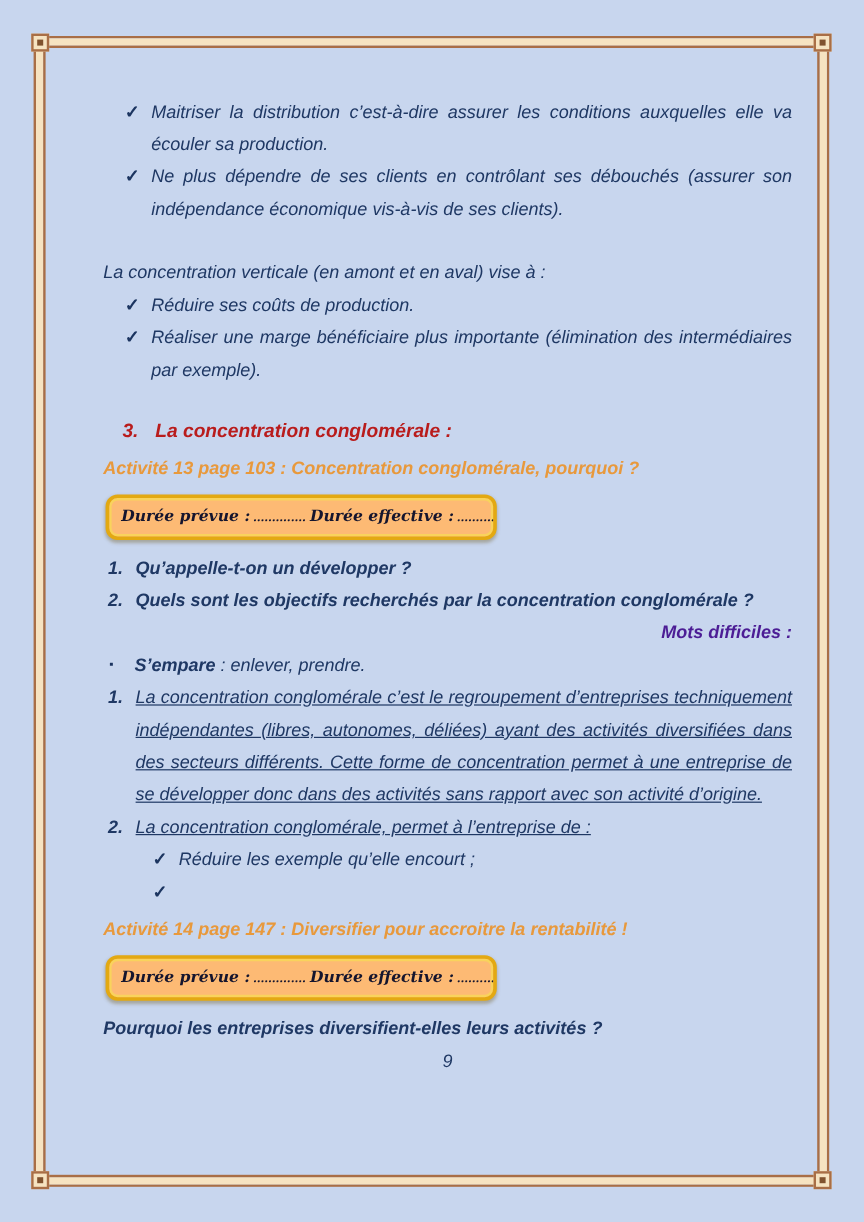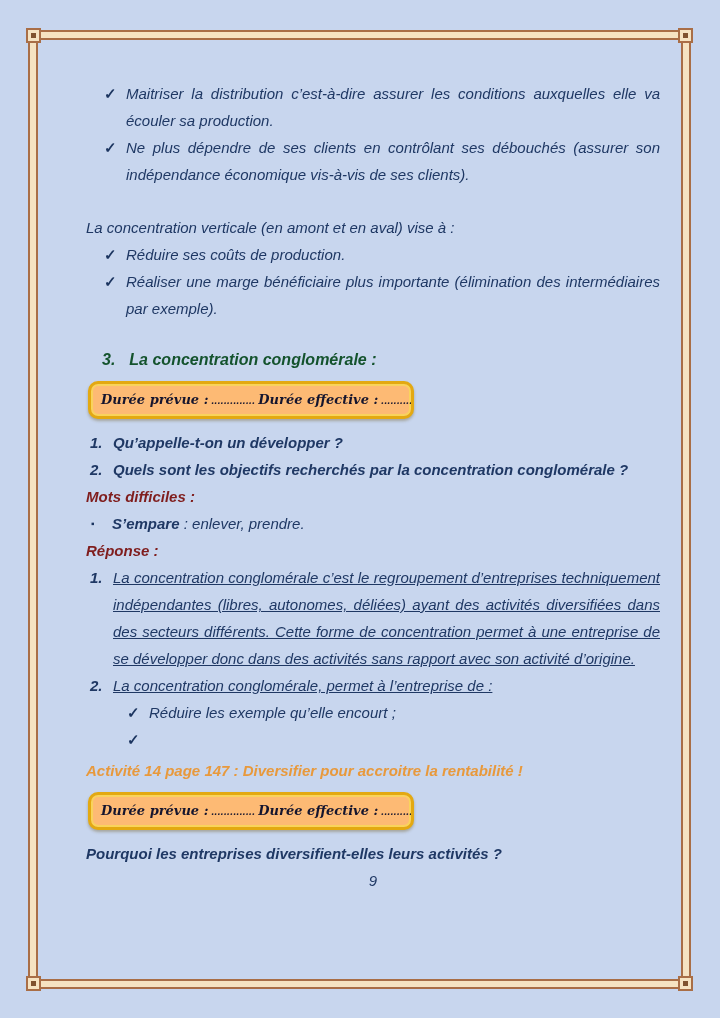--- a/index.html
+++ b/index.html
@@ -23,36 +23,36 @@
   .corner.br { right:-2px; bottom:-2px; }
   
   .content { position:absolute; left:86px; top:80px; width:574px;
              font-size:15px; line-height:27px; }
   p { margin:0; }
   .check-list { list-style:none; margin:0; padding:0; }
   .check-list li { display:flex; }
   .check { flex:0 0 22px; margin-left:18px; font-style:normal; font-weight:bold; color:#1c3560; }
   .li-text { flex:1; text-align:justify; }
   .para { margin-top:26px; text-align:justify;font-style:italic; }
-  .h-blue { margin:24px 0 0 16px; color:#14532d; font-weight:bold; font-size:16px; }
+  .h-blue { margin:24px 0 0 16px; color:#b91c1c; font-weight:bold; font-size:16px; }
   .h-blue .h-num { margin-right:14px; }
   .activity { margin-top:4px; color:#e8993c; font-weight:bold; }
   .duration-box {
     margin:8px 0 10px 2px; width:326px; box-sizing:border-box;
     background:#fdba74; border:3px solid #e3a912; border-radius:10px;
     padding:6px 10px; white-space:nowrap; overflow:hidden;
     font-family:"DejaVu Serif", serif; font-size:13px; font-weight:bold;
     color:#15152e; line-height:20px;
     box-shadow:0 2px 3px rgba(100,75,10,0.35), inset 0 0 0 2px #f9d35c;
   }
   .db-dots { font-weight:normal; letter-spacing:-1px; margin:0 4px 0 2px; }
   .q-list { list-style:none; margin:0; padding:0; font-weight:bold; }
   .q-list li { display:flex; }
   .q-num { flex:0 0 23px; margin-left:4px; }
-  .gold { color:#7f1d1d; font-weight:bold; }
+  .gold { color:#4c1d95; font-weight:bold;text-align:right; }
   .vocab { display:flex; font-weight:bold; }
   .sq { flex:0 0 21px; margin-left:5px; font-style:normal; font-size:10px; color:#1c3560; }
   .vocab-def { font-weight:normal; }
   .answer { display:flex; }
   .a-num { flex:0 0 23px; margin-left:4px; font-weight:bold; }
   .a-text { flex:1; text-align:justify;text-decoration:underline; }
   .sub-check { list-style:none; margin:0; padding:0; }
   .sub-check li { display:flex; }
   .sub-check .check { flex:0 0 22px; margin-left:41px; }
   .final-q { font-weight:bold; margin-top:10px;font-style:italic; }
@@ -96,20 +96,21 @@
       <li>
         <span class="check">✓</span>
         <span class="li-text">Réaliser une marge bénéficiaire plus importante (élimination des intermédiaires par exemple).</span>
       </li>
     </ul>
 
     <p class="h-blue">
       <span class="h-num">3.</span><span>La concentration conglomérale :</span>
     </p>
 
+    <p class="activity">Activité 13 page 103 : Concentration conglomérale, pourquoi ?</p>
 
     <div class="duration-box">
       <span class="db-label">Durée prévue :</span><span class="db-dots">..............</span><span class="db-label">Durée effective :</span><span class="db-dots">..............</span>
     </div>
 
     <ul class="q-list">
       <li>
         <span class="q-num">1.</span>
         <span class="li-text">Qu’appelle-t-on un développer ?</span>
       </li>
@@ -119,21 +120,20 @@
       </li>
     </ul>
 
     <p class="gold">Mots difficiles :</p>
 
     <div class="vocab">
       <span class="sq">▪</span>
       <span><b>S’empare</b><span class="vocab-def"> : enlever, prendre.</span></span>
     </div>
 
-    <p class="gold">Réponse :</p>
 
     <div class="answer">
       <span class="a-num">1.</span>
       <span class="a-text">La concentration conglomérale c’est le regroupement d’entreprises techniquement indépendantes (libres, autonomes, déliées) ayant des activités diversifiées dans des secteurs différents. Cette forme de concentration permet à une entreprise de se développer donc dans des activités sans rapport avec son activité d’origine.</span>
     </div>
 
     <div class="answer">
       <span class="a-num">2.</span>
       <span class="a-text">La concentration conglomérale, permet à l’entreprise de :</span>
     </div>

